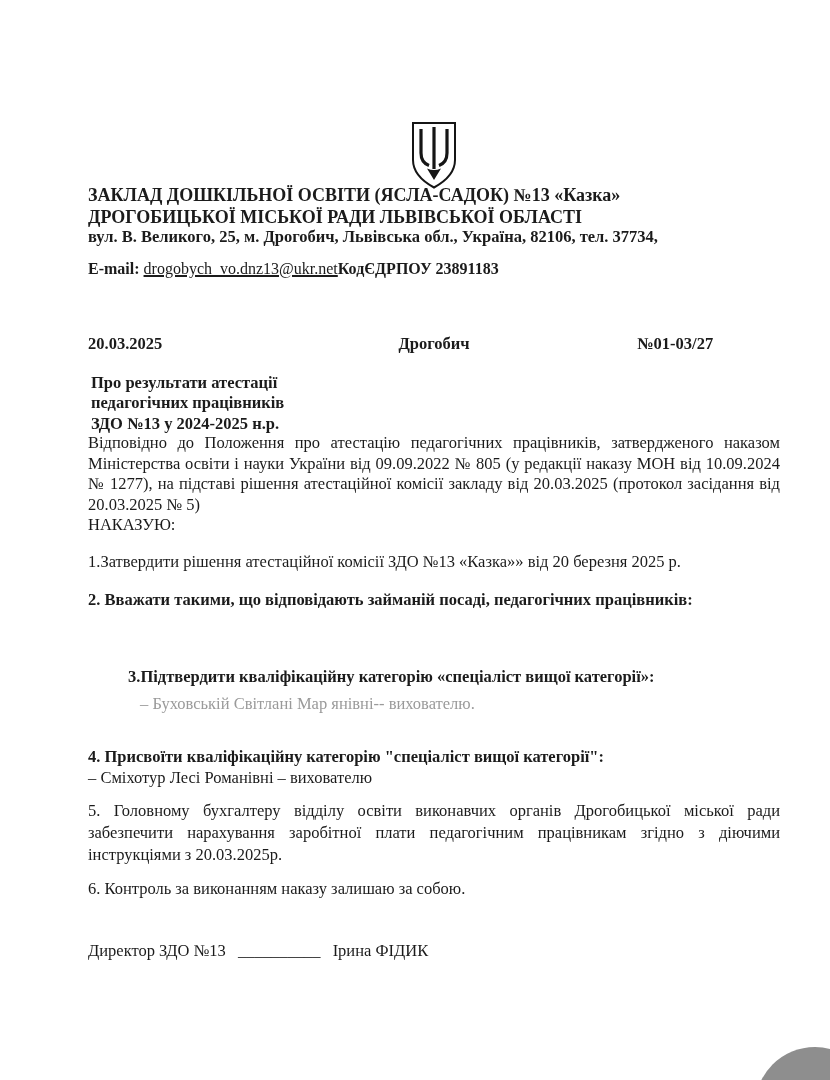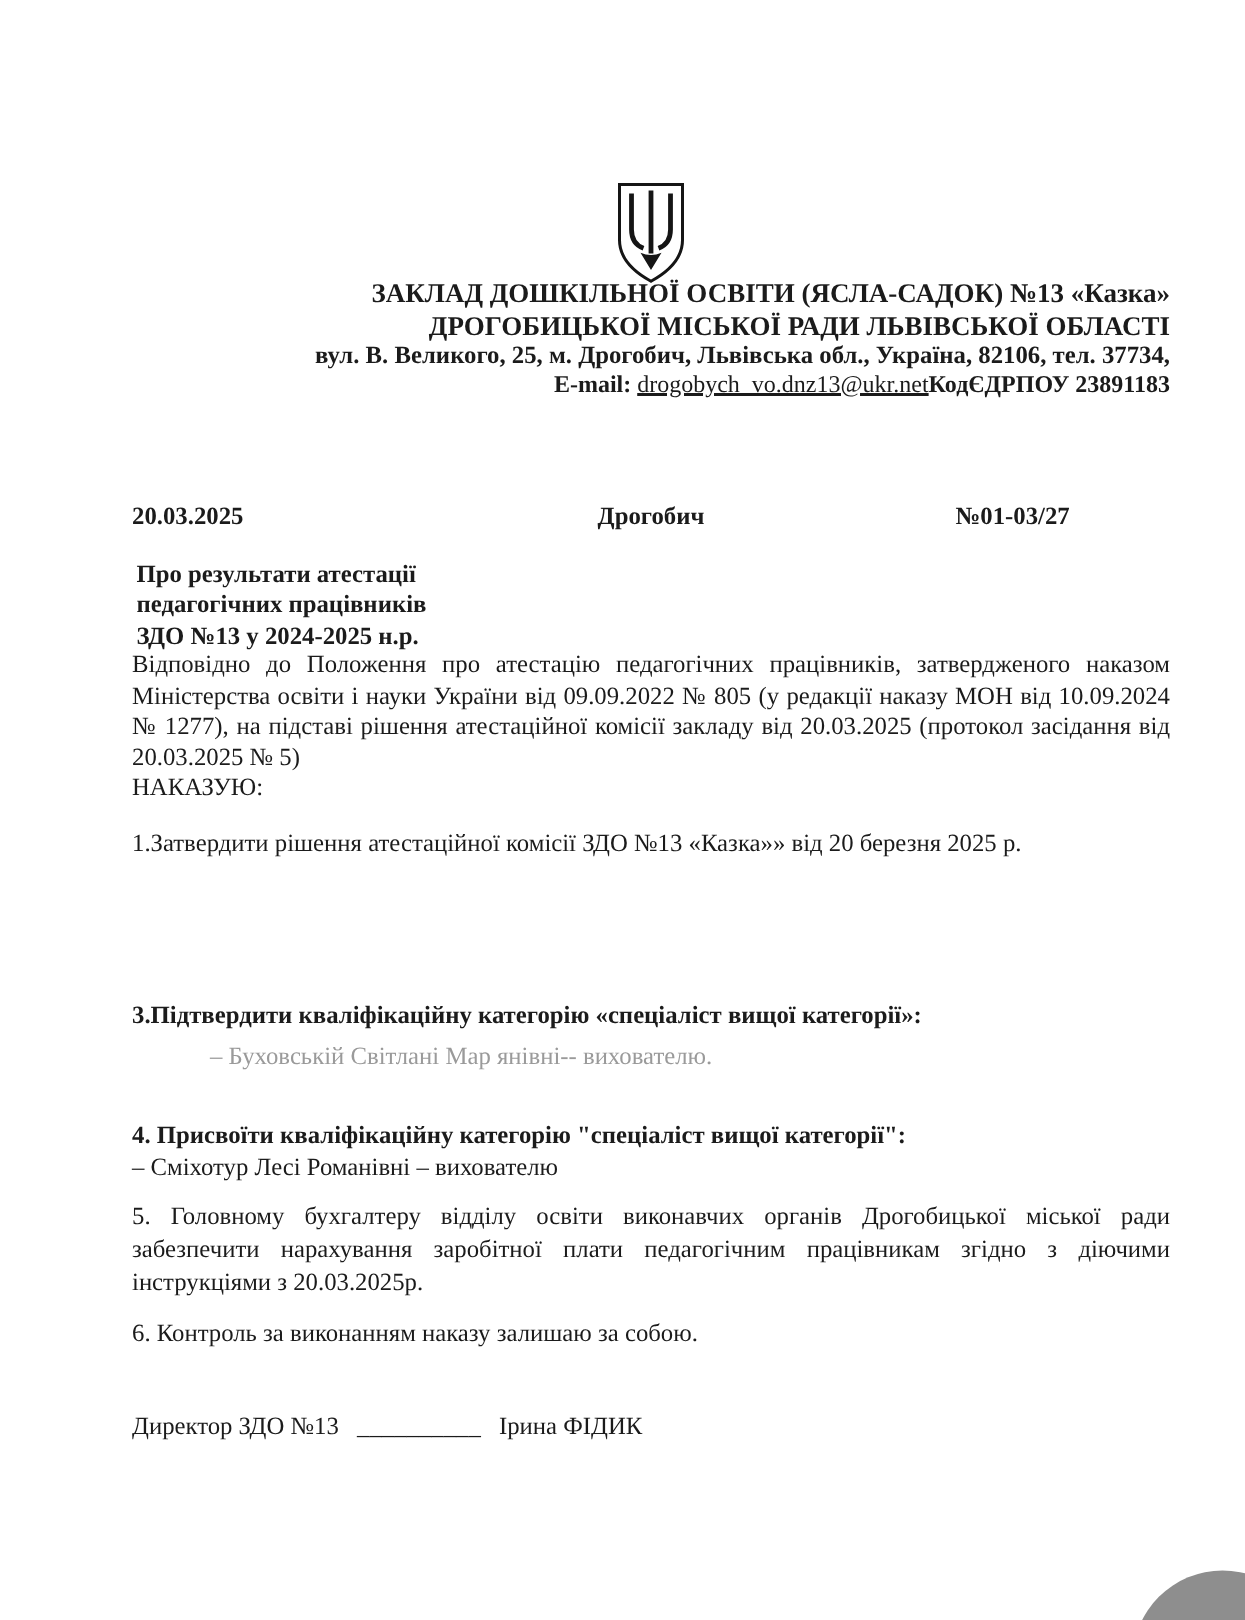--- a/index.html
+++ b/index.html
@@ -6,48 +6,48 @@
   .page {
     position: relative;
     width: 830px;
     height: 1080px;
     background: #ffffff;
     overflow: hidden;
     font-family: "Liberation Serif", "DejaVu Serif", serif;
     color: #1b1b1b;
   }
   .abs { position: absolute; left: 88px; width: 692px; }
-  .center { text-align: right; }
+  .center { text-align: left; }
   .bold { font-weight: bold; }
 
   
   .emblem-wrap { top: 122px; text-align: center; }
   .lh1 { top: 184px; font-size: 18px; font-weight: bold; line-height: 22px; }
   .lh2 { top: 206px; font-size: 18px; font-weight: bold; line-height: 22px; }
   .lh3 { top: 227px; font-size: 16.5px; font-weight: bold; line-height: 20px; }
-  .lh4 { top: 247px; font-size: 16px;  font-weight: bold; line-height: 20px; }
+  .lh4 { top: 259px; font-size: 16px;  font-weight: bold; line-height: 20px; }
   .email-link { font-weight: normal; text-decoration: underline; text-decoration-thickness: 1.5px; }
 
   
   .doc-title { top: 283px; font-size: 17px; font-weight: bold; letter-spacing: 0.5px; }
   .meta-row  { top: 334px; font-size: 16.5px; font-weight: bold; height: 20px; }
   .meta-date { position: absolute; left: 0; }
   .meta-city { position: absolute; left: 0; width: 100%; text-align: center; }
   .meta-num  { position: absolute; left: 549px; }
 
   
   .subject { top: 373px; font-size: 16.5px; font-weight: bold; line-height: 20.4px; padding-left: 3px; }
 
   
   .body-text { font-size: 16.5px; line-height: 20.6px; }
   .preamble-block { top: 433px; }
   .just { text-align: justify; text-align-last: left; margin: 0; }
   .item1 { top: 552px; }
   .item2-block { top: 589px; line-height: 21.6px; }
-  .item3-head { top: 667px; }
+  .item3-head { top: 667px; margin-left: 40px; }
   .item3-sub  { top: 694px; color: #9a9a9a; padding-left: 52px; }
   .item4-head { top: 747px; }
   .item4-sub  { top: 768px; }
   .item5 { top: 800px; line-height: 22px; }
   .item6 { top: 879px; }
 
   
   .signature { top: 941px; font-size: 16.5px; }
   .sig-part { margin-right: 8px; }
 
@@ -95,20 +95,21 @@
   </div>
 
   <div class="abs body-text preamble-block">
     <p class="just">Відповідно до Положення про атестацію педагогічних працівників, затвердженого наказом Міністерства освіти і науки України від 09.09.2022 № 805 (у редакції наказу МОН від 10.09.2024 № 1277), на підставі рішення атестаційної комісії закладу від 20.03.2025 (протокол засідання від 20.03.2025 № 5)</p>
     <div>НАКАЗУЮ:</div>
   </div>
 
   <div class="abs body-text item1">1.Затвердити рішення атестаційної комісії ЗДО №13 «Казка»» від 20 березня 2025 р.</div>
 
   <div class="abs body-text item2-block">
+    <div class="bold">2. Вважати такими, що відповідають займаній посаді, педагогічних працівників:</div>
   </div>
 
   <div class="abs body-text bold item3-head">3.Підтвердити кваліфікаційну категорію «спеціаліст вищої категорії»:</div>
   <div class="abs body-text item3-sub">– Буховській Світлані Мар янівні-- вихователю.</div>
 
   <div class="abs body-text bold item4-head">4. Присвоїти кваліфікаційну категорію "спеціаліст вищої  категорії":</div>
   <div class="abs body-text item4-sub">–  Сміхотур Лесі Романівні – вихователю</div>
 
   <div class="abs body-text item5">
     <p class="just">5. Головному бухгалтеру відділу освіти виконавчих органів Дрогобицької міської ради забезпечити нарахування заробітної плати педагогічним працівникам згідно з діючими інструкціями з 20.03.2025р.</p>

